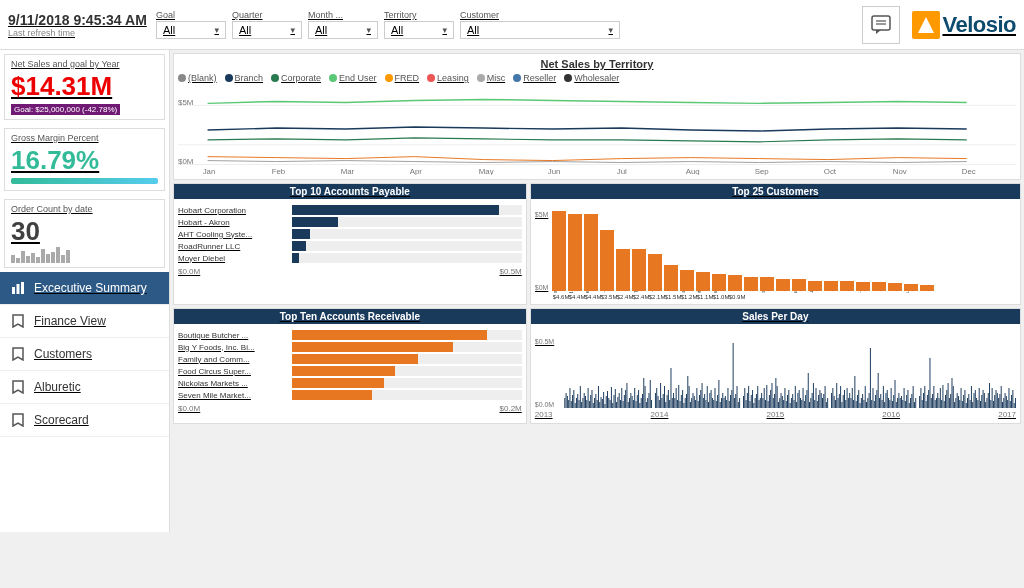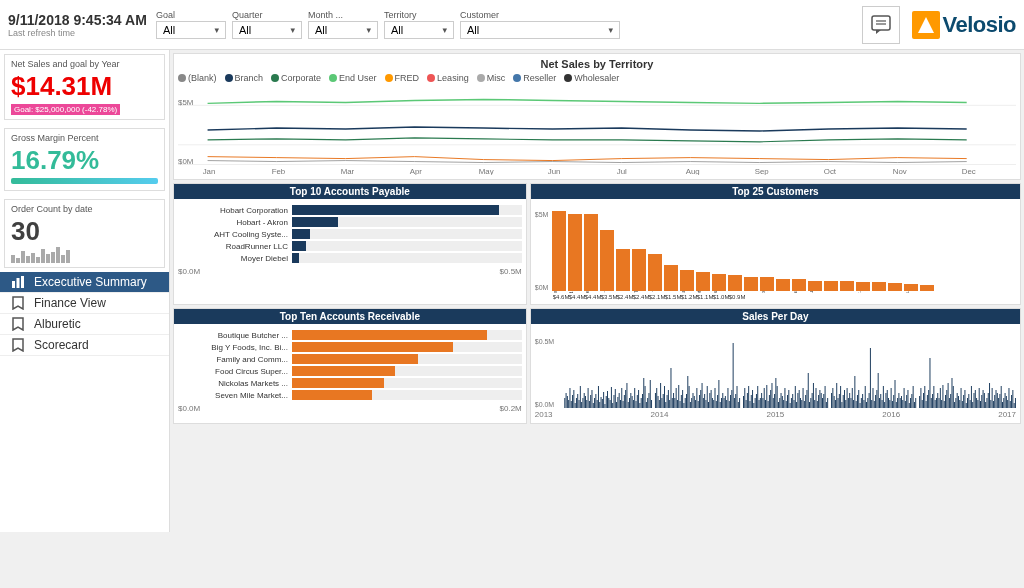--- a/index.html
+++ b/index.html
@@ -1,18 +1,18 @@
 <!DOCTYPE html>
 <html><head>
   <meta charset="utf-8">
   <style>
     * { box-sizing: border-box; margin: 0; padding: 0; }
     body { font-family: 'Segoe UI', Arial, sans-serif; background: #f0f0f0; width: 1024px; height: 588px; overflow: hidden; font-size: 11px; }
 
-    .app-container { display: flex; flex-direction: column; height: 532px; width: 1024px; }
+    .app-container { display: flex; flex-direction: column; height: 532px; width: 1024px; text-decoration: underline; }
 
     
     .header { display: flex; align-items: center; background: #fff; border-bottom: 1px solid #ddd; padding: 4px 8px; height: 50px; gap: 8px; }
     .header-datetime { min-width: 140px; }
     .header-datetime .time { font-size: 14px; font-weight: 600; color: #333; }
     .header-datetime .refresh { font-size: 9px; color: #888; }
     .filter-group { display: flex; gap: 6px; flex: 1; }
     .filter-item { display: flex; flex-direction: column; }
     .filter-item label { font-size: 9px; color: #555; margin-bottom: 1px; }
     .filter-select { display: flex; align-items: center; border: 1px solid #ccc; background: #fff; padding: 2px 6px; min-width: 70px; cursor: pointer; font-size: 11px; justify-content: space-between; gap: 4px; }
@@ -29,24 +29,24 @@
 
     
     .sidebar { width: 170px; min-width: 170px; background: #fff; border-right: 1px solid #ddd; display: flex; flex-direction: column; }
     .kpi-card { border: 1px solid #ddd; margin: 4px; padding: 4px 6px; background: #fff; }
     .kpi-label { font-size: 9px; color: #555; margin-bottom: 2px; }
     .kpi-value { font-size: 26px; font-weight: 700; color: #e63; }
     .kpi-value.red { color: #e00; }
     .kpi-value.teal { color: #3b9; }
     .kpi-value.dark { color: #404040; }
     .kpi-sub { font-size: 8px; color: #fff; background: #5a9; padding: 1px 3px; display: inline-block; margin-top: 1px; }
-    .kpi-sub.red-bg { background: #ec4899; }
+    .kpi-sub.red-bg { background: #701a75; }
 
     .nav-section { flex: 1; }
-    .nav-item { display: flex; align-items: center; padding: 2px 10px; gap: 8px; cursor: pointer; font-size: 12px; color: #333; border-bottom: 1px solid #eee; }
+    .nav-item { display: flex; align-items: center; padding: 8px 10px; gap: 8px; cursor: pointer; font-size: 12px; color: #333; border-bottom: 1px solid #eee; }
     .nav-item.active { background: #2d5986; color: #fff; }
     .nav-item .nav-icon { width: 16px; height: 16px; display: flex; align-items: center; justify-content: center; }
     .nav-item .nav-icon svg { width: 14px; height: 14px; }
 
     
     .content { flex: 1; display: flex; flex-direction: column; overflow: hidden; background: #f0f0f0; gap: 3px; padding: 3px; }
 
     
     .chart-row-top { background: #fff; border: 1px solid #ddd; padding: 4px; }
     .chart-title { font-size: 11px; font-weight: 600; text-align: center; color: #333; margin-bottom: 3px; }
@@ -62,21 +62,21 @@
     
     .chart-row-bot { display: flex; gap: 3px; }
 
     
     .mini-bars { display: flex; align-items: flex-end; height: 16px; gap: 1px; }
     .mini-bar { width: 4px; background: #aaa; }
 
     
     .h-bar-chart { display: flex; flex-direction: column; gap: 2px; padding: 2px 0; }
     .h-bar-row { display: flex; align-items: center; gap: 4px; }
-    .h-bar-label { width: 110px; text-align: right; font-size: 8px; color: #333; white-space: nowrap; overflow: hidden; text-overflow: ellipsis; }
+    .h-bar-label { width: 110px; text-align: left; font-size: 8px; color: #333; white-space: nowrap; overflow: hidden; text-overflow: ellipsis; }
     .h-bar-track { flex: 1; height: 10px; background: #eee; position: relative; }
     .h-bar-fill { height: 100%; background: #1a3a5c; }
     .h-bar-fill.orange { background: #e87722; }
 
     
     .axis-labels { display: flex; justify-content: space-between; font-size: 8px; color: #777; margin-top: 2px; }
 
     .gross-margin-bar { height: 6px; background: linear-gradient(to right, #3b9, #5ce); margin: 2px 0; border-radius: 2px; }
   </style>
 </head>
@@ -199,20 +199,28 @@
           </div>
           <span>Excecutive Summary</span>
         </div>
         <div class="nav-item">
           <div class="nav-icon">
             <svg viewBox="0 0 14 14">
                 <path d="M2 1 h10 v12 l-5-3 -5 3 z" fill="none" stroke="#555" stroke-width="1.5"></path>
               </svg>
           </div>
           <span>Finance View</span>
+        </div>
+        <div class="nav-item">
+          <div class="nav-icon">
+            <svg viewBox="0 0 14 14">
+                <path d="M2 1 h10 v12 l-5-3 -5 3 z" fill="none" stroke="#555" stroke-width="1.5"></path>
+              </svg>
+          </div>
+          <span>Customers</span>
         </div>
         <div class="nav-item">
           <div class="nav-icon">
             <svg viewBox="0 0 14 14">
                 <path d="M2 1 h10 v12 l-5-3 -5 3 z" fill="none" stroke="#555" stroke-width="1.5"></path>
               </svg>
           </div>
           <span>Alburetic</span>
         </div>
         <div class="nav-item">

